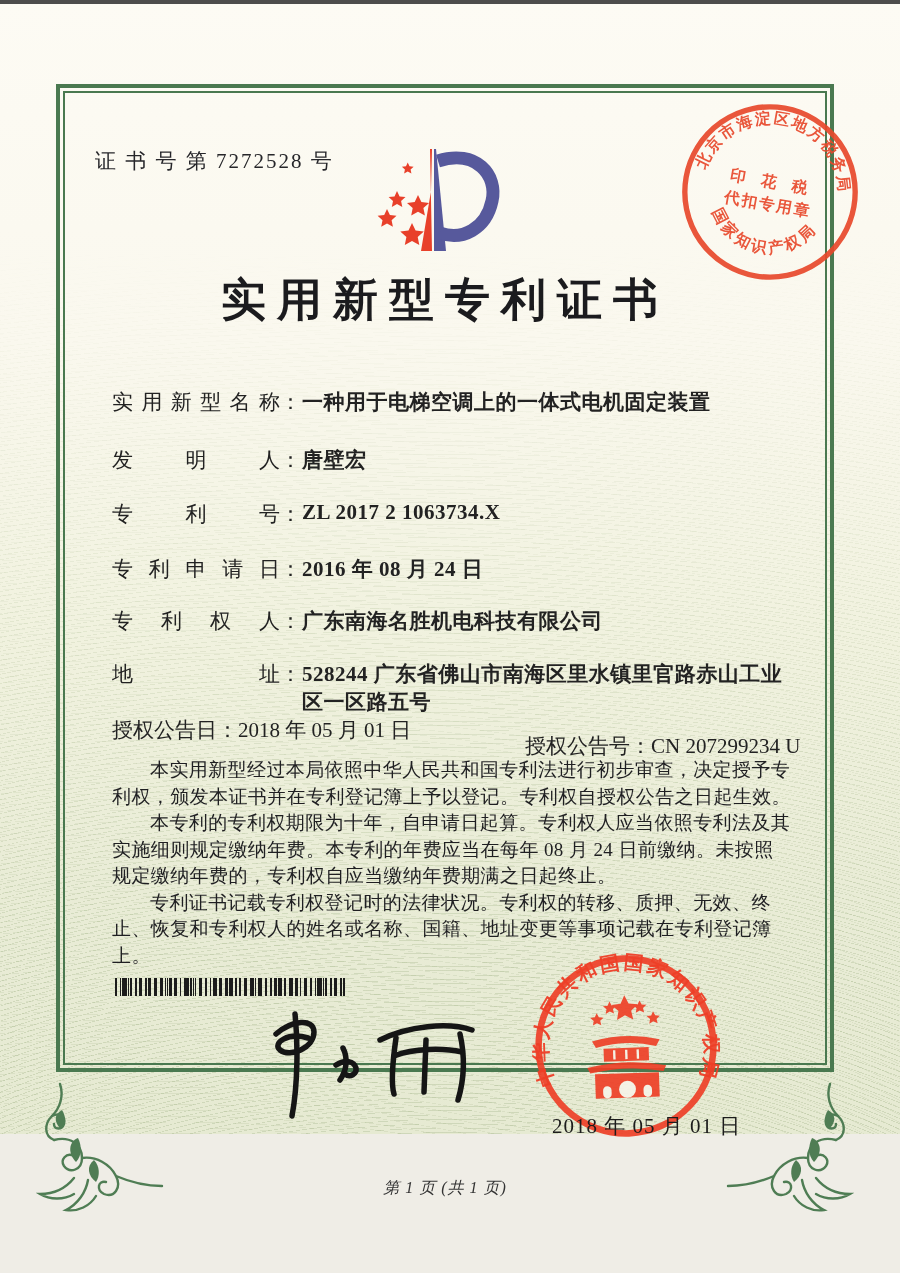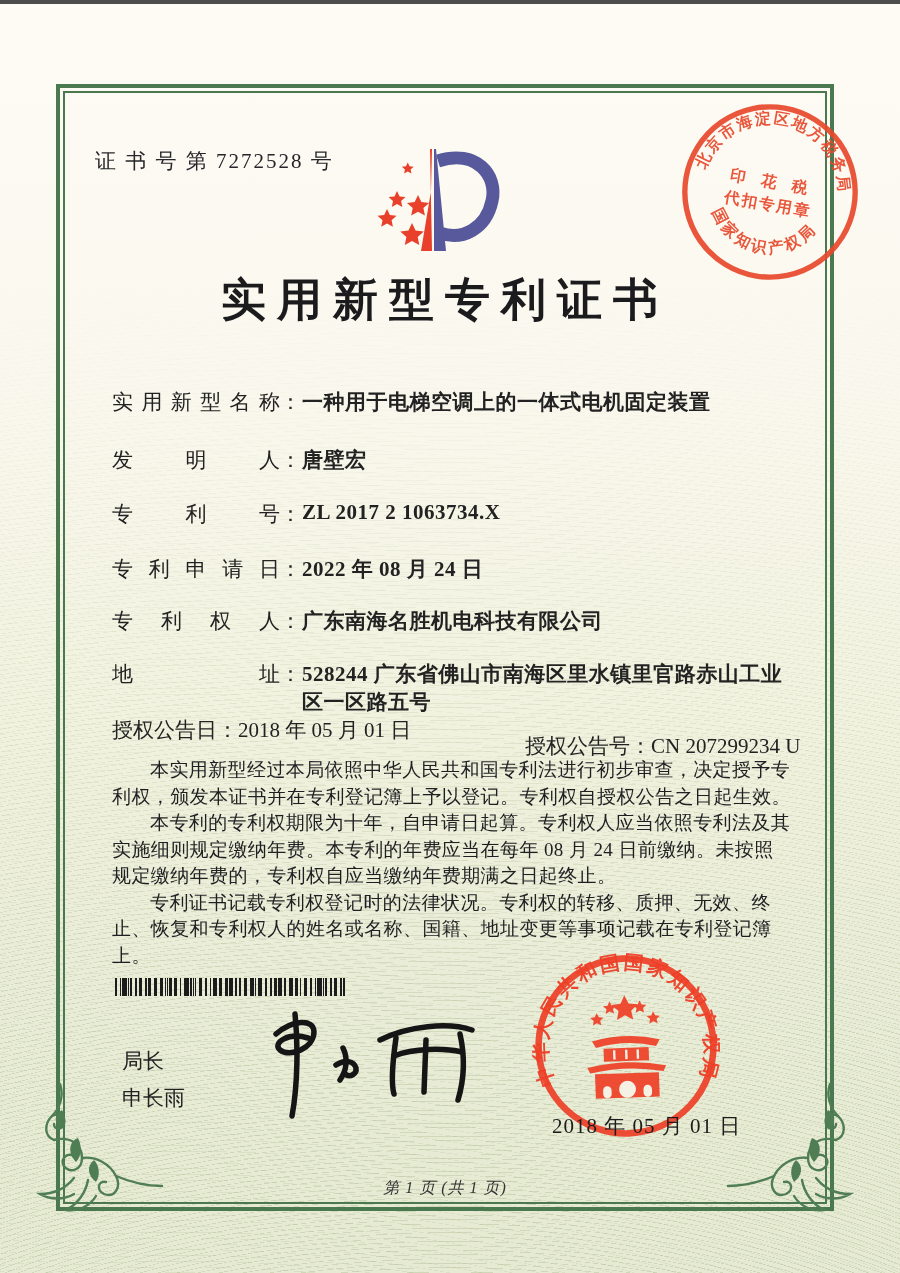--- a/index.html
+++ b/index.html
@@ -1,18 +1,18 @@
 <!DOCTYPE html>
 <html><head>
 <meta charset="utf-8">
 <style>
   html,body{margin:0;padding:0;}
   body{width:900px;height:1273px;overflow:hidden;background:#efede6;
        font-family:"Liberation Serif","DejaVu Serif",serif;}
-  .page{position:relative;width:900px;height:1273px;
+  .page{position:relative;width:900px;height:1134px;
         background:linear-gradient(180deg,#fdfbf4 0%,#faf8ee 30%,#f1f2df 55%,#e9ecd6 78%,#e6ead2 100%);}
   .scan-edge{position:absolute;top:0;left:0;right:0;height:4px;background:#2e2e2e;opacity:.85;}
   
   .waves{position:absolute;inset:0;pointer-events:none;
      background:
        repeating-radial-gradient(ellipse 1600px 1000px at 50% 135%, rgba(124,150,95,.22) 0 1px, transparent 1px 7px),
        repeating-radial-gradient(ellipse 1400px 900px at 20% 150%, rgba(124,150,95,.12) 0 1px, transparent 1px 9px);
      -webkit-mask-image:linear-gradient(180deg,transparent 0%,transparent 22%,rgba(0,0,0,.55) 55%,#000 85%);
      mask-image:linear-gradient(180deg,transparent 0%,transparent 22%,rgba(0,0,0,.55) 55%,#000 85%);}
   
@@ -80,21 +80,21 @@
     <div class="frow" style="top:0;">
       <span class="flabel">实用新型名称</span><span class="fcolon">：</span><span class="fvalue">一种用于电梯空调上的一体式电机固定装置</span>
     </div>
     <div class="frow" style="top:58px;">
       <span class="flabel">发明人</span><span class="fcolon">：</span><span class="fvalue">唐壁宏</span>
     </div>
     <div class="frow" style="top:112px;">
       <span class="flabel">专利号</span><span class="fcolon">：</span><span class="fvalue">ZL 2017 2 1063734.X</span>
     </div>
     <div class="frow" style="top:167px;">
-      <span class="flabel">专利申请日</span><span class="fcolon">：</span><span class="fvalue">2022 年 08 月 24 日</span>
+      <span class="flabel">专利申请日</span><span class="fcolon">：</span><span class="fvalue">2016 年 08 月 24 日</span>
     </div>
     <div class="frow" style="top:219px;">
       <span class="flabel">专利权人</span><span class="fcolon">：</span><span class="fvalue">广东南海名胜机电科技有限公司</span>
     </div>
     <div class="frow" style="top:272px;">
       <span class="flabel">地址</span><span class="fcolon">：</span><span class="fvalue wrap">528244 广东省佛山市南海区里水镇里官路赤山工业区一区路五号</span>
     </div>
     <div class="frow" style="top:328px;width:690px;">
       <span>授权公告日</span><span>：</span><span>2018 年 05 月 01 日</span>
       <span class="grant-no"><span>授权公告号</span><span>：</span><span>CN 207299234 U</span></span>
@@ -102,24 +102,20 @@
   </div>
 
   <div class="abs paras">
     <p>本实用新型经过本局依照中华人民共和国专利法进行初步审查，决定授予专利权，颁发本证书并在专利登记簿上予以登记。专利权自授权公告之日起生效。</p>
     <p>本专利的专利权期限为十年，自申请日起算。专利权人应当依照专利法及其实施细则规定缴纳年费。本专利的年费应当在每年 08 月 24 日前缴纳。未按照规定缴纳年费的，专利权自应当缴纳年费期满之日起终止。</p>
     <p>专利证书记载专利权登记时的法律状况。专利权的转移、质押、无效、终止、恢复和专利权人的姓名或名称、国籍、地址变更等事项记载在专利登记簿上。</p>
   </div>
 
   <div class="abs barcode"></div>
 
-  <div class="abs director">
-    <div>局长</div>
-    <div>申长雨</div>
-  </div>
 
   <svg class="abs signature" width="235" height="115" viewBox="0 0 235 115">
     <g fill="none" stroke="#151515" stroke-width="5.5" stroke-linecap="round" stroke-linejoin="round">
       <path d="M28 26 C44 12 66 10 66 24 C66 40 42 50 32 42 C24 35 40 24 60 30"></path>
       <path d="M47 6 C50 34 50 76 44 108"></path>
       <path d="M95 40 C100 50 99 62 92 72"></path>
       <path d="M88 57 C97 51 106 53 108 60 C109 66 102 70 97 66"></path>
       <path d="M132 32 C160 18 200 14 224 22"></path>
       <path d="M148 30 C144 58 143 76 146 86"></path>
       <path d="M146 48 C166 40 196 40 214 44"></path>

